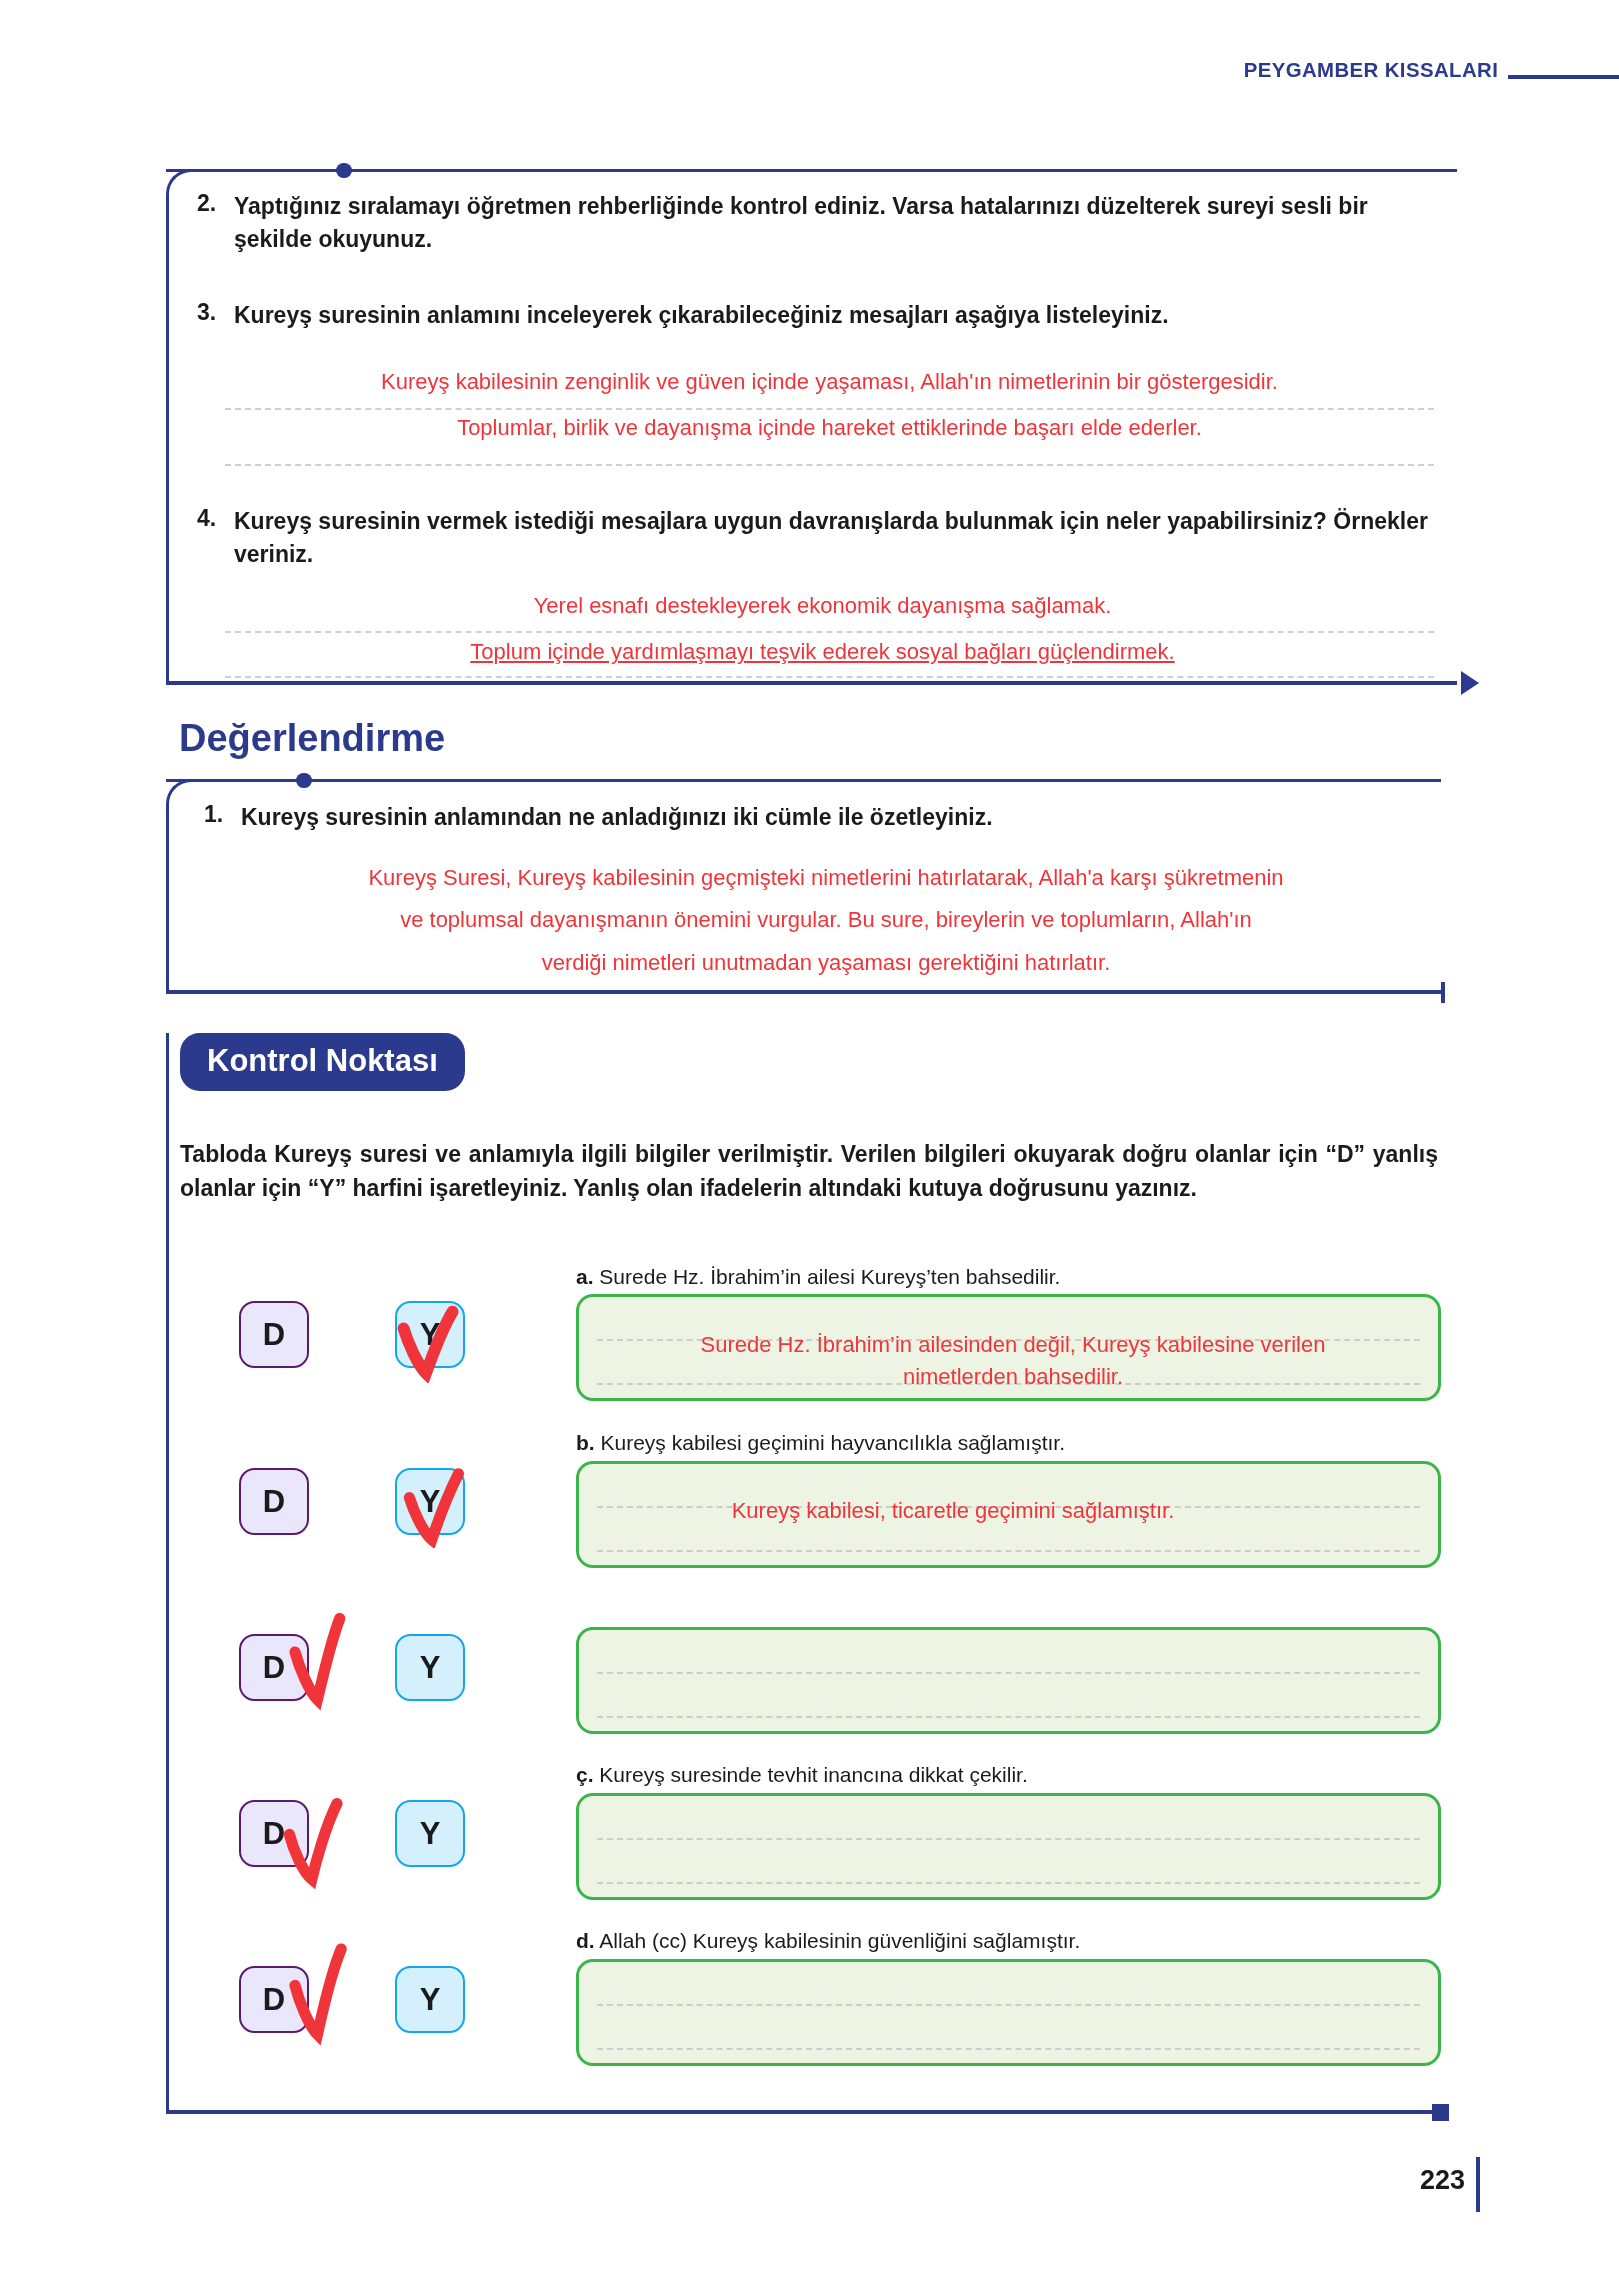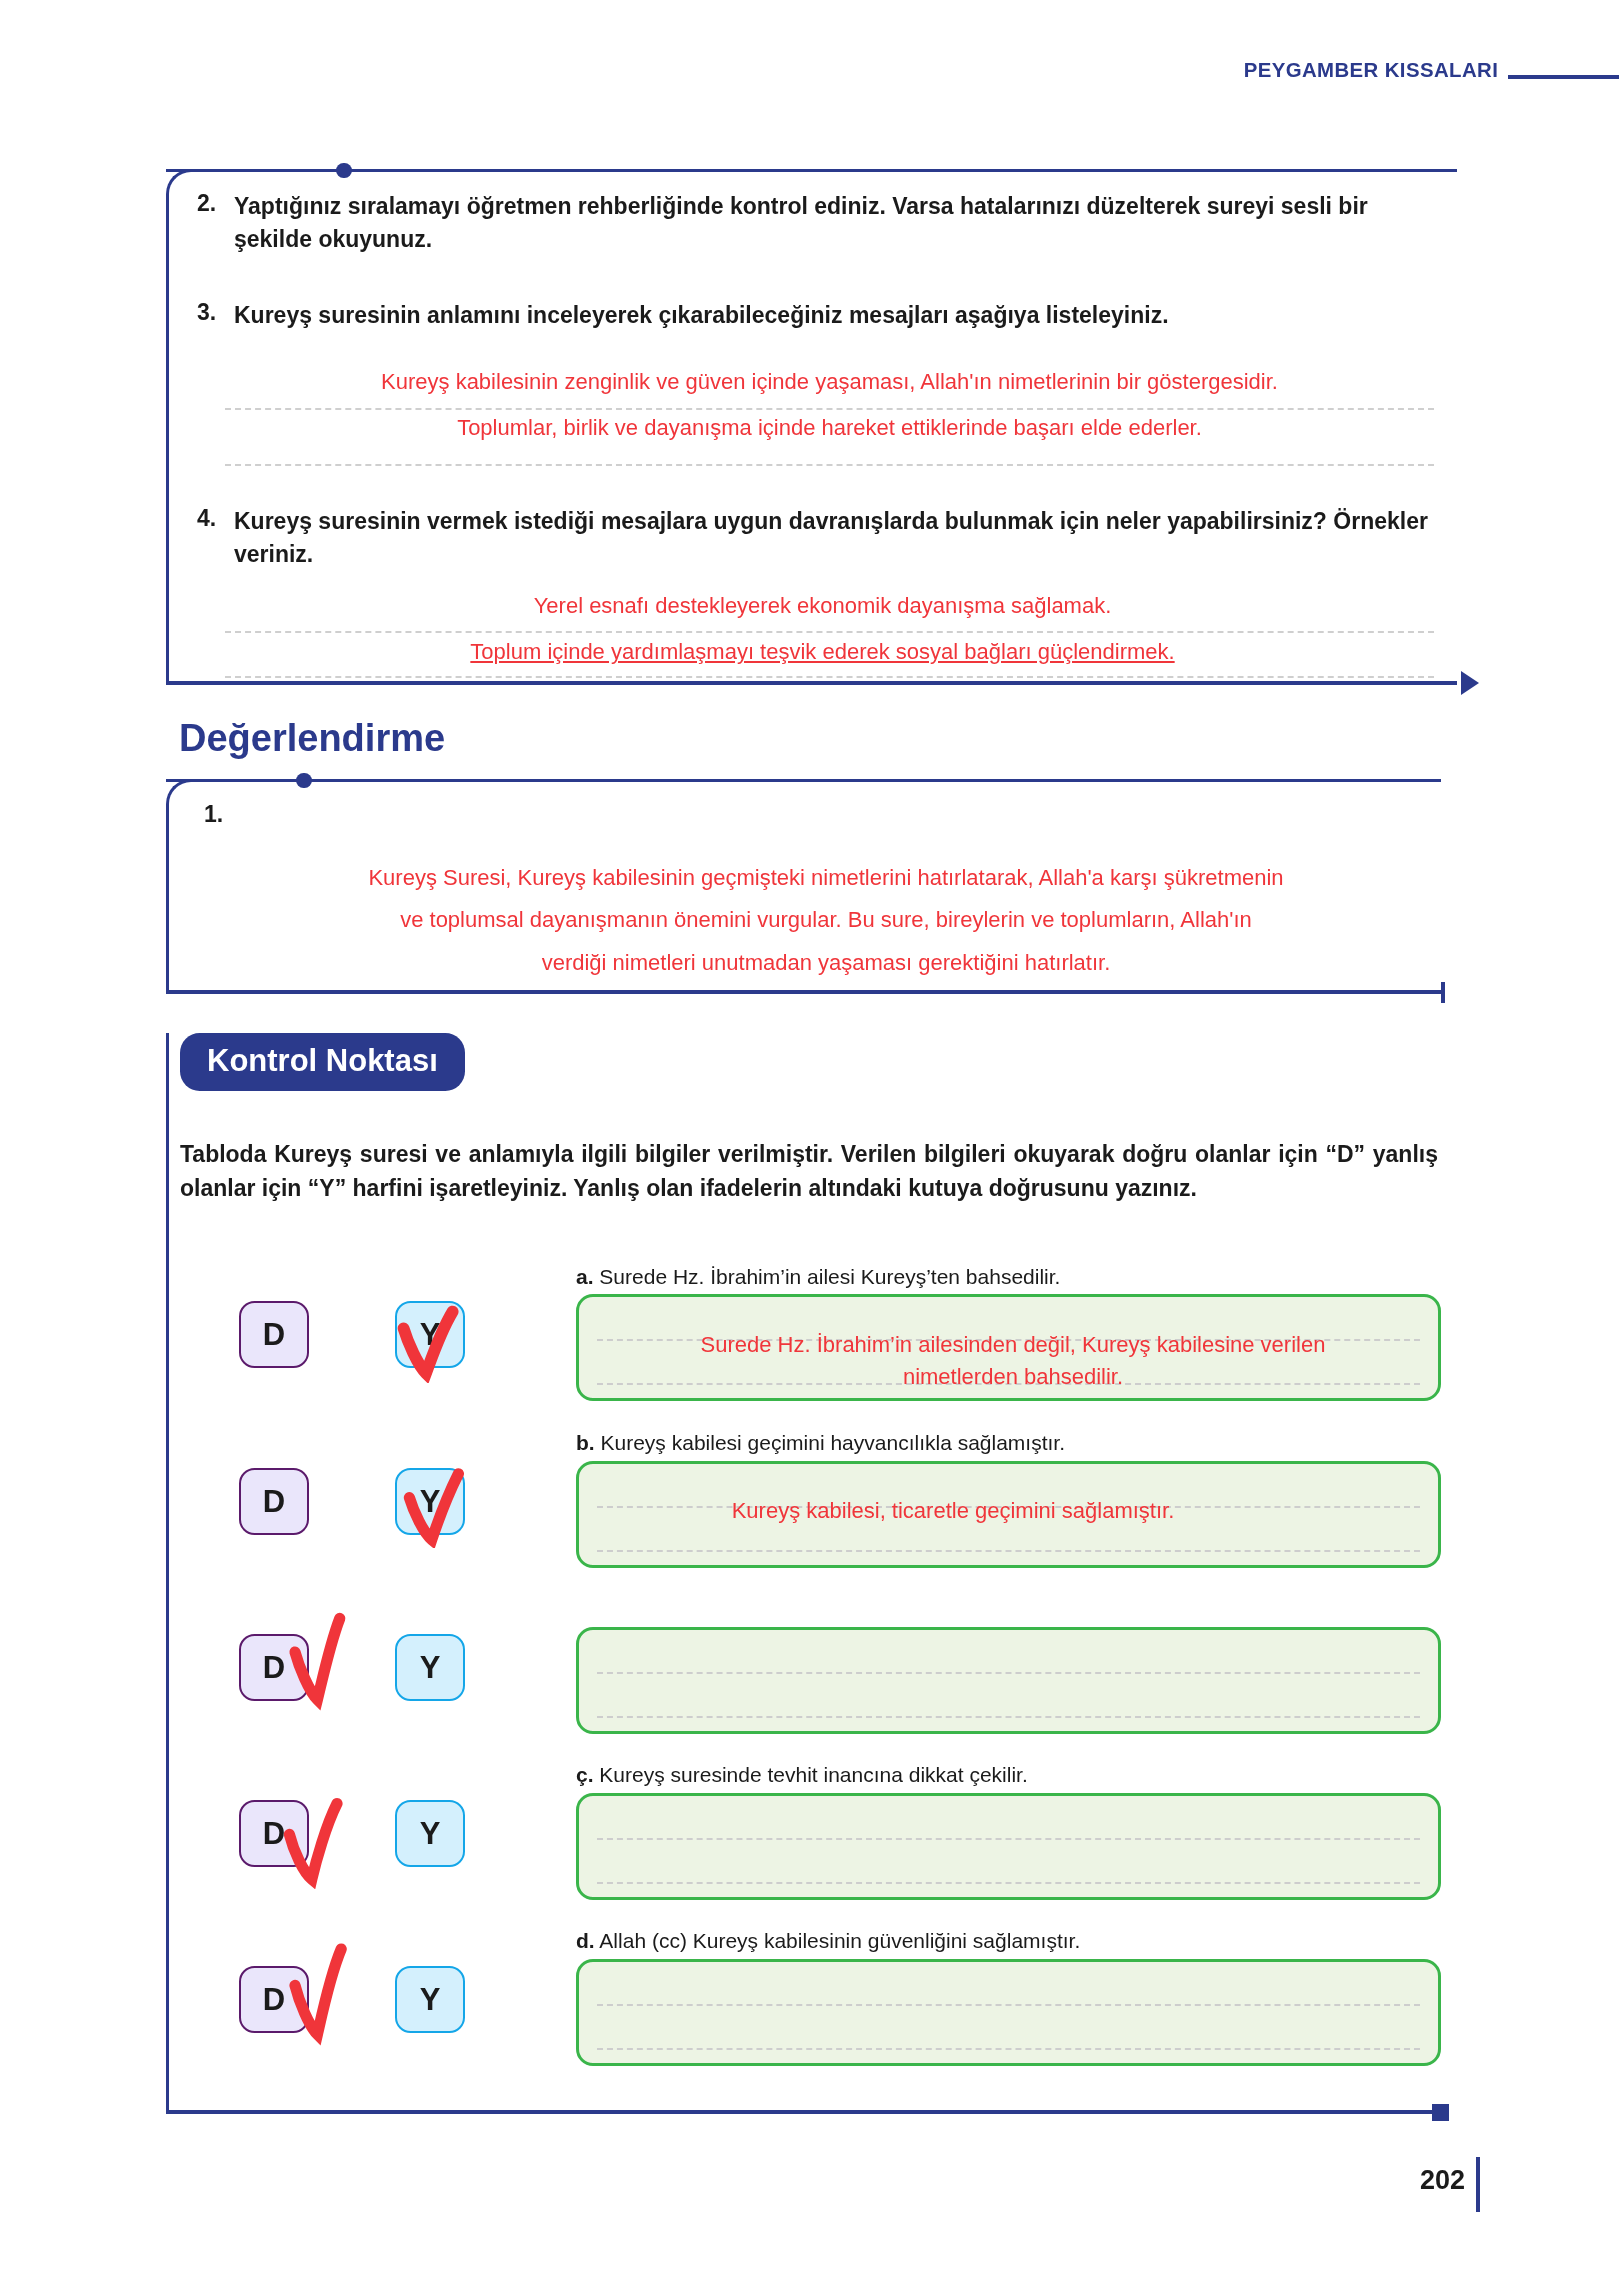--- a/index.html
+++ b/index.html
@@ -255,20 +255,21 @@
 
 <div class="bracket-box" style="left:166px; top:779px; width:1275px; height:211px;">
   <div class="top-stub" style="width:134px;"></div>
   <div class="top-dot" style="left:127px;"></div>
   <div class="bottom-rule" style="bottom:-3.5px; width:1275px;"></div>
   <div class="tick-end" style="right:-4.2px; bottom:-12.7px;"></div>
 </div>
 
 <div class="item" style="left:204px; top:801px; width:1223px;">
   <div class="num">1.</div>
+  <div class="body">Kureyş suresinin anlamından ne anladığınızı iki cümle ile özetleyiniz.</div>
 </div>
 
 <div class="hand" style="left:211px; top:863px; width:1230px;">Kureyş Suresi, Kureyş kabilesinin geçmişteki nimetlerini hatırlatarak, Allah'a karşı şükretmenin</div>
 <div class="hand" style="left:211px; top:905px; width:1230px;">ve toplumsal dayanışmanın önemini vurgular. Bu sure, bireylerin ve toplumların, Allah'ın</div>
 <div class="hand" style="left:211px; top:948px; width:1230px;">verdiği nimetleri unutmadan yaşaması gerektiğini hatırlatır.</div>
 
 <div class="bracket-box" style="left:166px; top:1033px; width:1275px; height:1077px; border-top:none; border-top-left-radius:0;">
   <div class="bottom-rule" style="bottom:-3.5px; width:1275px;"></div>
   <div class="square-end" style="right:-8.4px; bottom:-10.5px;"></div>
 </div>
@@ -353,15 +354,15 @@
 <div class="dy-box y" style="left:395px; top:1966px;">Y</div>
 <svg class="tick" style="left:281px; top:1942px;" width="91" height="105" viewBox="0 0 130 150">
   <path d="M20 62 C26 86 40 120 52 132 C58 106 70 48 86 10" fill="none" stroke="#f0353a" stroke-width="16" stroke-linecap="round"></path>
 </svg>
 
 <div class="answer-box" style="left:576px; top:1959px; width:865px; height:107px;">
   <div class="g" style="top:42px;"></div>
   <div class="g" style="top:86px;"></div>
 </div>
 
-<div class="folio" style="left:1420px; top:2165px;">202</div>
+<div class="folio" style="left:1420px; top:2165px;">223</div>
 <div class="folio-rule" style="left:1476px; top:2157px; height:55px;"></div>
 
 
 </body></html>

